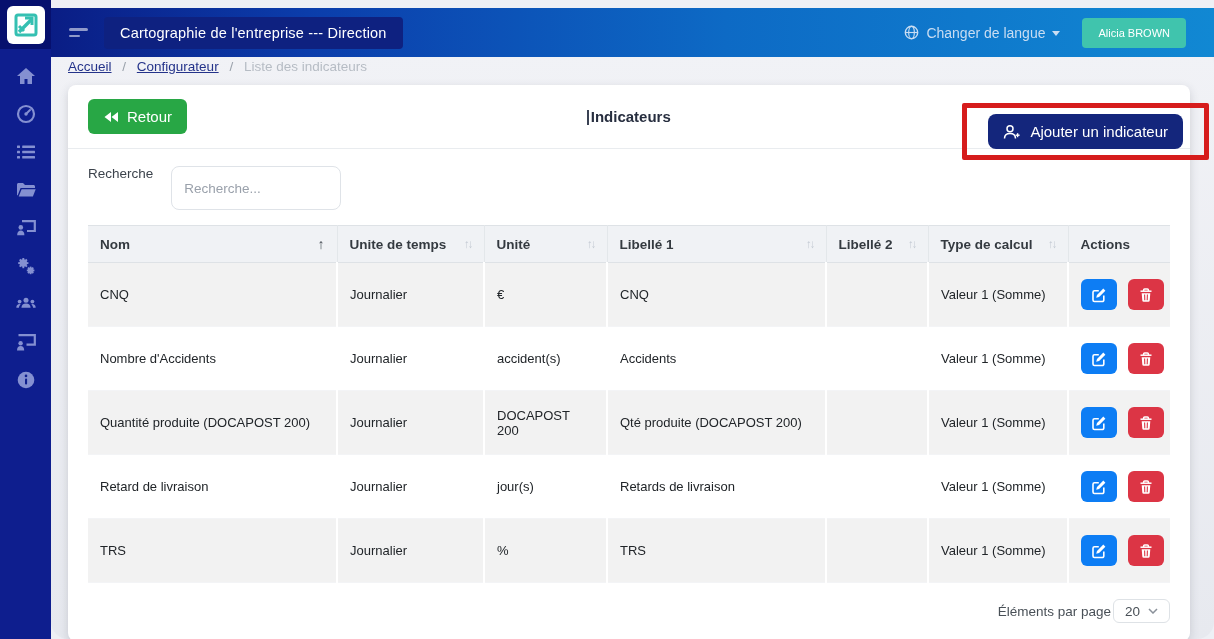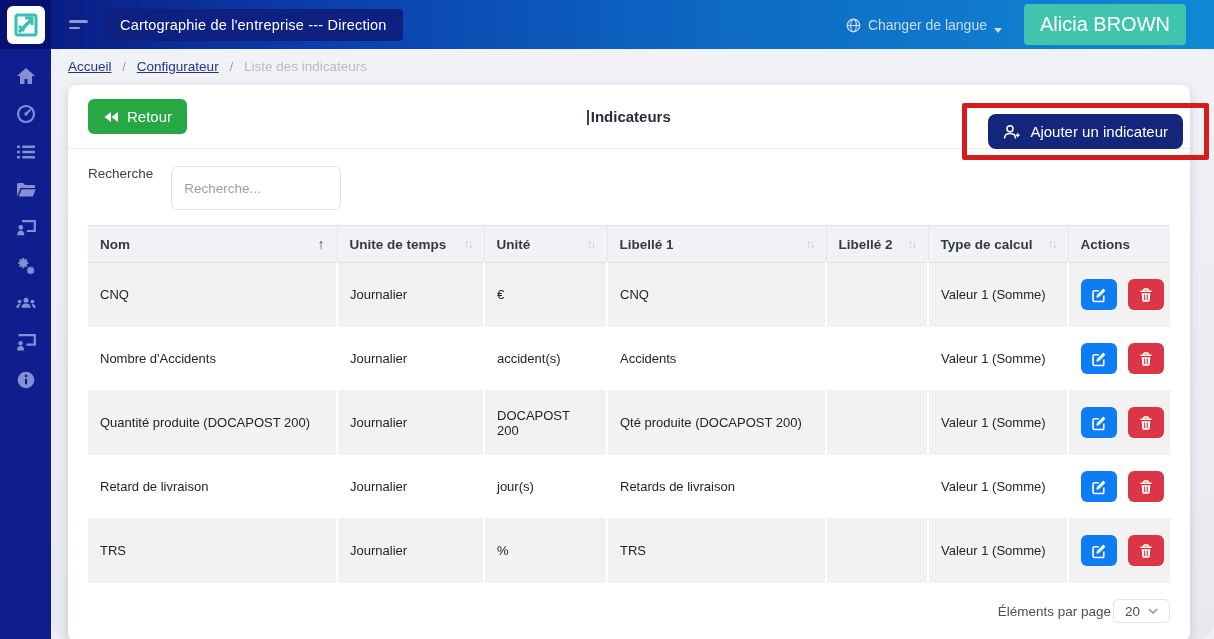--- a/index.html
+++ b/index.html
@@ -10,34 +10,34 @@
   .sidebar { position:absolute; left:0; top:0; width:51px; height:639px; background:#0e1e8e; z-index:5; }
   .sidebar-logo-zone { height:49px; background:#06106e; display:flex; align-items:center; justify-content:center; }
   .logo-box { width:38px; height:38px; background:#ffffff; border-radius:6px; display:flex; align-items:center; justify-content:center; }
   .side-items { padding-top:8px; }
   .side-item { height:38px; display:flex; align-items:center; justify-content:center; cursor:pointer; }
   .side-item svg { width:20px; height:20px; opacity:.78; }
   .icon-fill { fill:#a6b0e4; }
   .icon-stroke { stroke:#a6b0e4; fill:none; }
 
   
-  .topbar { position:absolute; left:51px; top:0; right:0; height:49px;
+  .topbar { position:absolute; left:51px; top:8px; right:0; height:49px;
     background:linear-gradient(90deg,#0a1d85 0%,#0b3dab 22%,#0d6ac5 58%,#1188d3 100%);
     display:flex; align-items:center; z-index:4; }
   .hamburger { margin-left:18px; display:flex; flex-direction:column; gap:4px; cursor:pointer; }
   .hamburger span { display:block; height:2.5px; border-radius:2px; background:rgba(255,255,255,.55); }
   .hamburger span:nth-child(1){ width:19px; }
   .hamburger span:nth-child(2){ width:11px; }
   .title-pill { margin-left:16px; background:#0e2180; color:#ffffff; font-size:14.5px;
     padding:8px 16px; border-radius:4px; letter-spacing:.2px; }
   .topbar-right { margin-left:auto; display:flex; align-items:center; gap:22px; padding-right:28px; }
-  .lang-switch { display:flex; align-items:flex-end; gap:7px; color:#c9ddf2; font-size:14px; cursor:pointer; }
+  .lang-switch { display:flex; align-items:center; gap:7px; color:#c9ddf2; font-size:14px; cursor:pointer; }
   .caret-down { width:0; height:0; border-left:4px solid transparent; border-right:4px solid transparent;
     border-top:5px solid #c9ddf2; margin-top:2px; }
-  .user-btn { background:#40c4ad; color:#ffffff; border:none; font-family:inherit; font-size:20px;
+  .user-btn { background:#40c4ad; color:#ffffff; border:none; font-family:inherit; font-size:11px;
     padding:9px 16px; border-radius:4px; cursor:pointer; }
 
   
   .content { position:absolute; left:51px; top:49px; right:0; bottom:0;
     background:linear-gradient(180deg,#f1f2f6 0%,#e7e9ef 100%);border-radius:17px; }
   .breadcrumb { padding:10px 0 0 17px; font-size:13.5px; color:#aab0b8; }
   .breadcrumb a { color:#24338a; text-decoration:underline; cursor:pointer; }
   .breadcrumb .sep { margin:0 7px; color:#9aa1ab; }
   .breadcrumb .current { color:#b6bcc4; }
 

